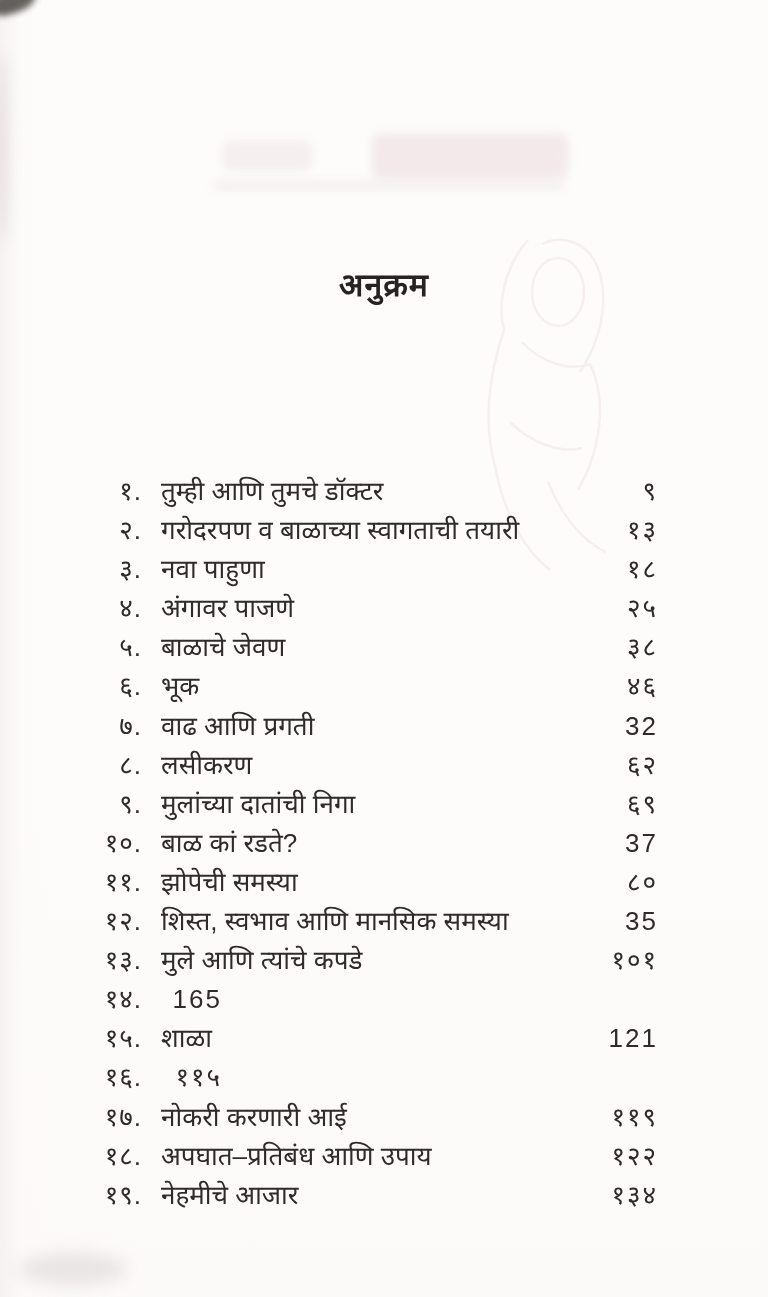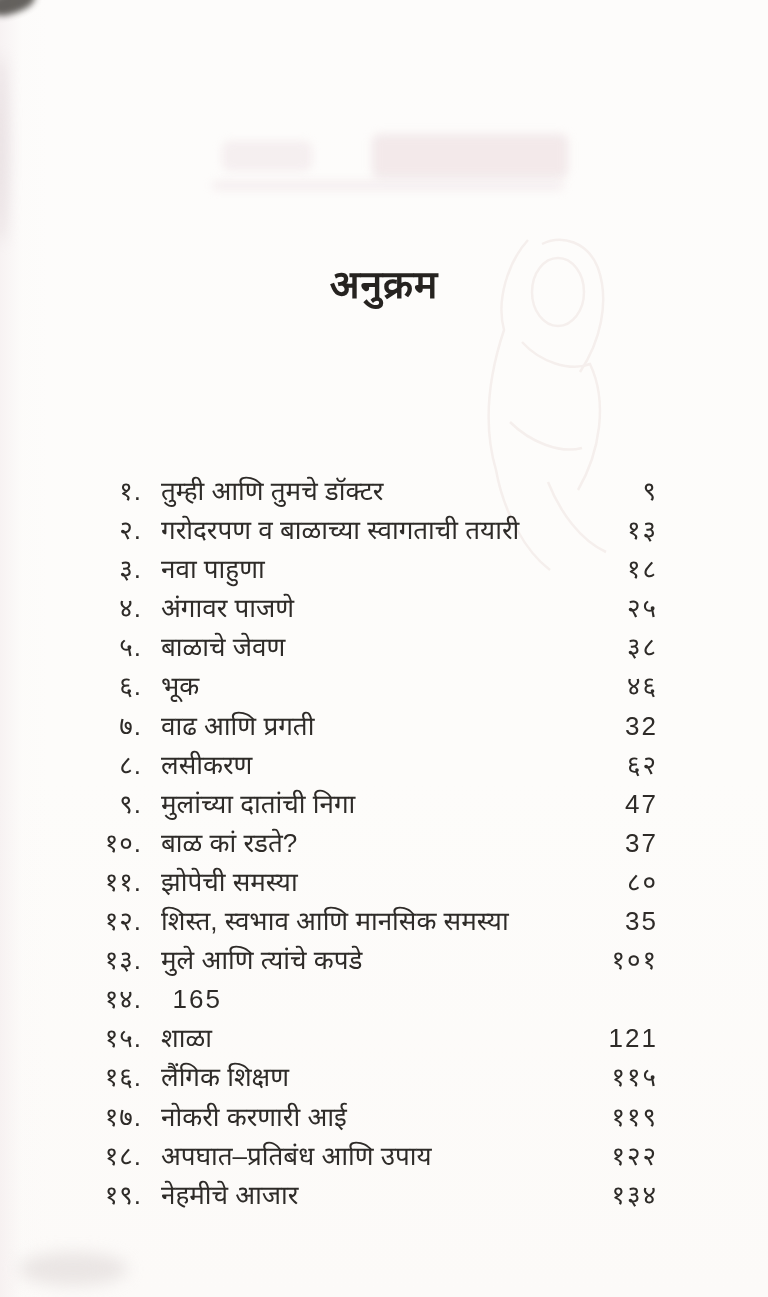--- a/index.html
+++ b/index.html
@@ -31,21 +31,21 @@
   
   .ghost-band{position:absolute;filter:blur(5px);border-radius:8px;}
   .gb1{left:222px;top:141px;width:90px;height:30px;background:rgba(228,206,212,.28);}
   .gb2{left:372px;top:134px;width:196px;height:44px;background:rgba(226,202,208,.38);}
   .gb3{left:212px;top:181px;width:352px;height:9px;background:rgba(230,210,214,.30);}
   .ghost-figure{position:absolute;left:430px;top:222px;width:250px;height:360px;opacity:.55;}
   
   .doc-title{
     position:absolute;left:0;top:258px;width:100%;
     margin:0;text-align:center;
-    font-size:39px;font-weight:bold;line-height:54px;
+    font-size:32px;font-weight:bold;line-height:54px;
     letter-spacing:1px;color:#262320;
   }
   
   .toc{
     position:absolute;left:88px;top:472px;width:570px;
     list-style:none;margin:0;padding:0;
     font-size:26px;
   }
   .toc-row{
     display:flex;align-items:baseline;
@@ -135,21 +135,21 @@
 
     <li class="toc-row">
       <span class="toc-num">८.</span>
       <span class="toc-title">लसीकरण</span>
       <span class="toc-page">६२</span>
     </li>
 
     <li class="toc-row">
       <span class="toc-num">९.</span>
       <span class="toc-title">मुलांच्या दातांची निगा</span>
-      <span class="toc-page">47</span>
+      <span class="toc-page">६९</span>
     </li>
 
     <li class="toc-row">
       <span class="toc-num">१०.</span>
       <span class="toc-title">बाळ कां रडते?</span>
       <span class="toc-page">37</span>
     </li>
 
     <li class="toc-row">
       <span class="toc-num">११.</span>
@@ -175,21 +175,20 @@
     </li>
 
     <li class="toc-row">
       <span class="toc-num">१५.</span>
       <span class="toc-title">शाळा</span>
       <span class="toc-page">121</span>
     </li>
 
     <li class="toc-row">
       <span class="toc-num">१६.</span>
-      <span class="toc-title">लैंगिक शिक्षण</span>
       <span class="toc-page">११५</span>
     </li>
 
     <li class="toc-row">
       <span class="toc-num">१७.</span>
       <span class="toc-title">नोकरी करणारी आई</span>
       <span class="toc-page">११९</span>
     </li>
 
     <li class="toc-row">

